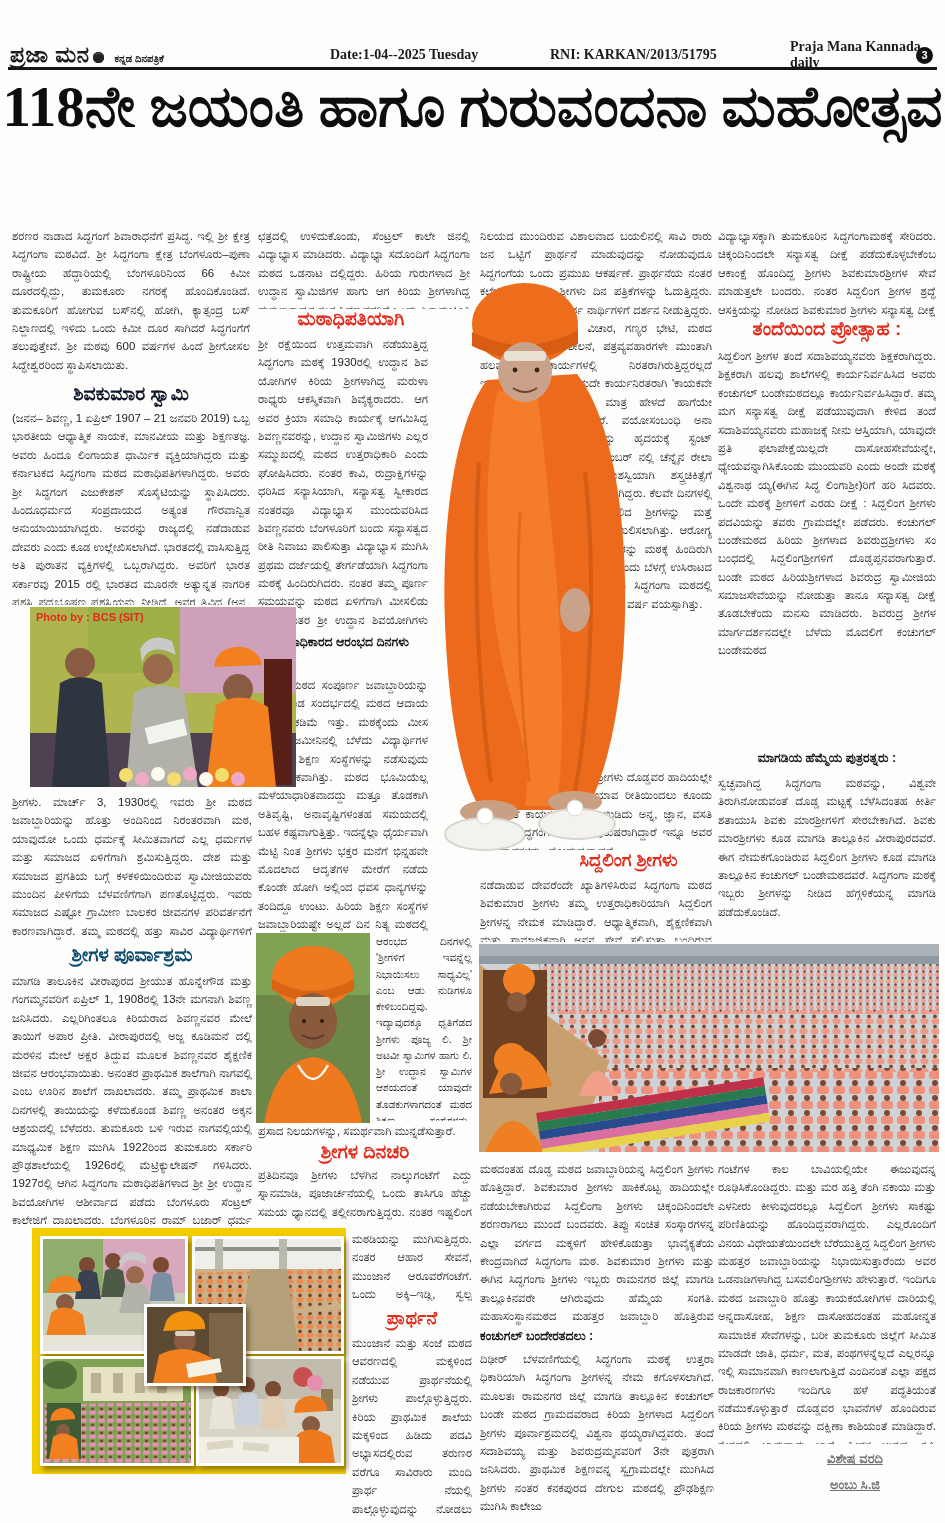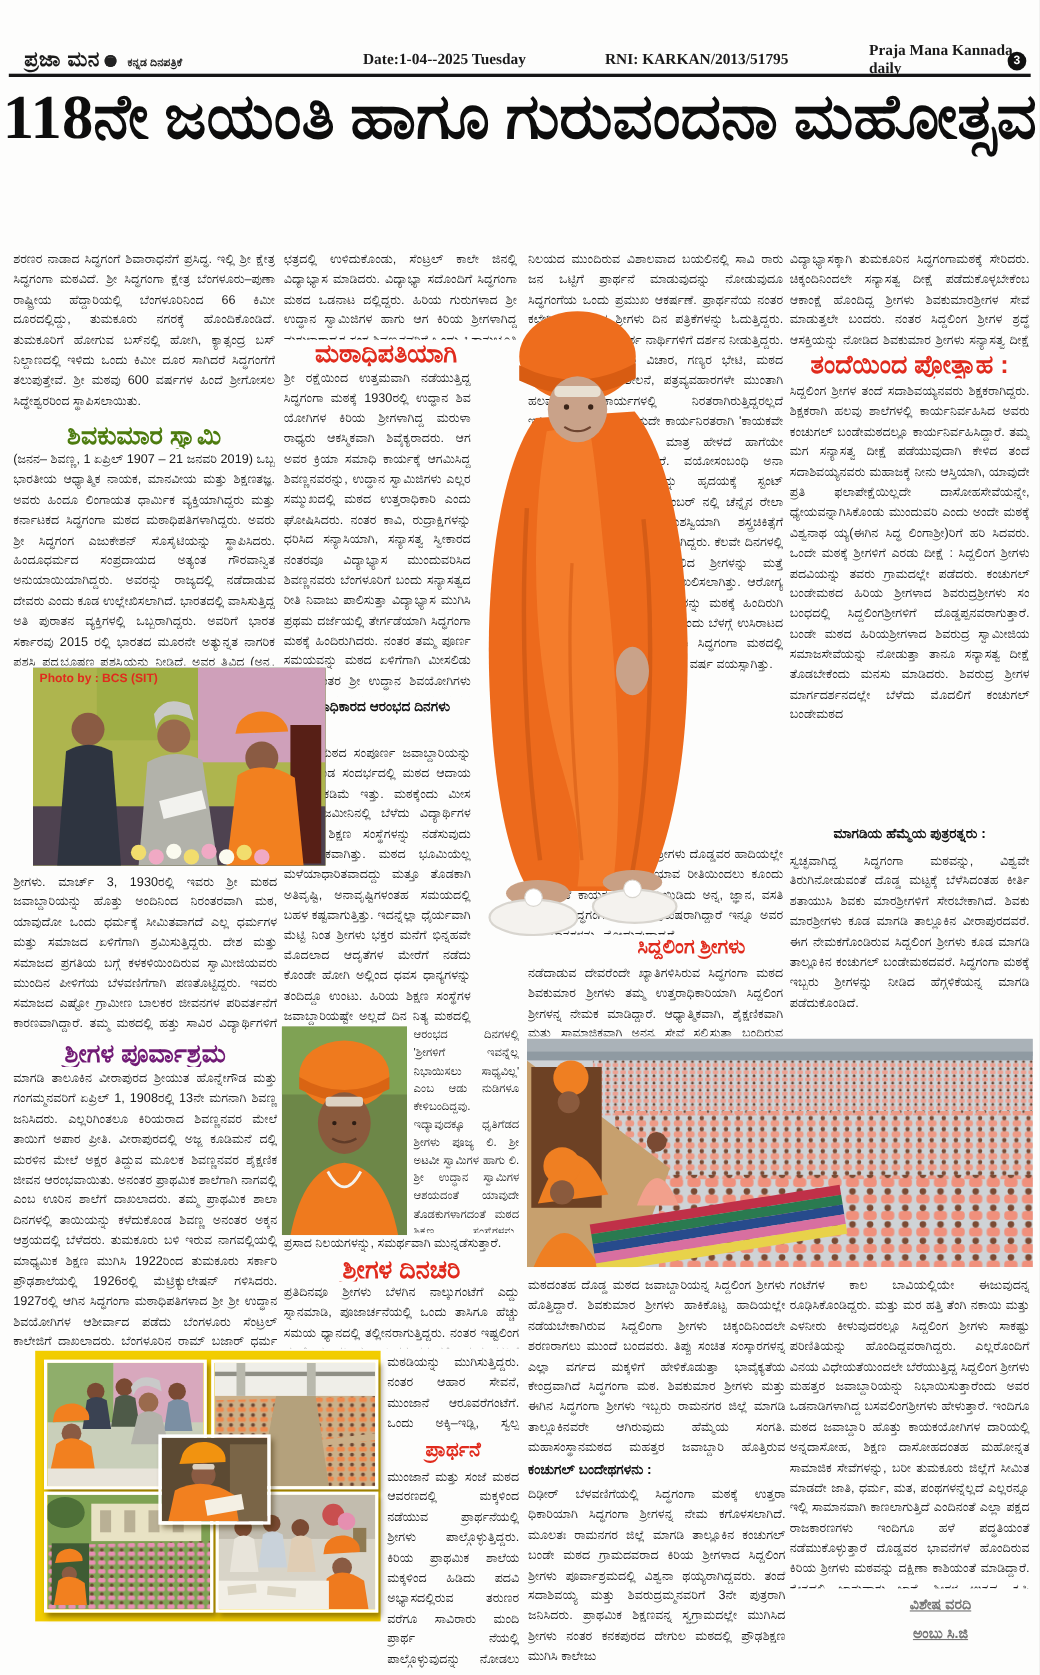--- a/index.html
+++ b/index.html
@@ -1,36 +1,36 @@
 <!DOCTYPE html>
 <html><head>
 <meta charset="utf-8">
 <style>
   html,body{margin:0;padding:0;background:#e8e8e8;}
   .page{position:relative;width:945px;height:1523px;margin:0 auto;background:#fdfdfc;
         font-family:"Liberation Sans","DejaVu Sans",sans-serif;color:#1b1b1b;overflow:hidden;}
   
   .mast{position:absolute;left:10px;right:10px;top:44px;height:22px;display:flex;align-items:center;}
   .logo{display:flex;align-items:baseline;gap:4px;}
-  .logo-main{font-weight:bold;font-size:19px;letter-spacing:0.5px;margin-left:12px;}
+  .logo-main{font-weight:bold;font-size:22px;letter-spacing:0.5px;}
   .globe{display:inline-block;width:11px;height:11px;border-radius:50%;background:#222;position:relative;top:1px;
          box-shadow:inset 0 0 0 1.5px #222, inset 0 3px 0 -1px #777;}
   .logo-sub{font-size:10px;font-weight:bold;margin-left:6px;}
   .mast-item{font-weight:bold;font-size:14px;font-family:"Liberation Serif","DejaVu Serif",serif;}
   .pageno{width:17px;height:17px;border-radius:50%;background:#111;color:#fff;font-size:11px;font-weight:bold;
           display:flex;align-items:center;justify-content:center;}
   .rule{position:absolute;left:8px;right:8px;top:67px;height:2.5px;background:#161616;}
   
   .hl1{position:absolute;left:0;right:0;top:76px;text-align:center;font-weight:bold;font-size:57px;line-height:1.1;
        color:#0d0d0d;white-space:nowrap;font-family:"Liberation Serif","DejaVu Serif",serif;}
   .hl2{position:absolute;left:0;right:0;top:146px;text-align:center;font-weight:bold;font-size:53px;line-height:1.15;
        white-space:nowrap;font-family:"Liberation Serif","DejaVu Serif",serif;}
   
   .tb{position:absolute;font-size:11.5px;line-height:1.6;text-align:justify;overflow:hidden;word-break:break-word;}
-  .hd{position:absolute;font-weight:bold;font-size:23px;text-align:center;line-height:1.2;overflow:hidden;}
+  .hd{position:absolute;font-weight:bold;font-size:19px;text-align:center;line-height:1.2;overflow:hidden;}
   .sub{position:absolute;font-weight:bold;font-size:12.5px;text-align:center;line-height:1.3;overflow:hidden;color:#111;}
   .small{font-size:10.5px;line-height:1.55;}
   
   .ph{position:absolute;overflow:hidden;}
   .caption-red{position:absolute;left:6px;top:4px;font-size:11px;font-weight:bold;z-index:3;}
   .cutout{background:transparent;z-index:2;}
   .collage{position:absolute;z-index:2;}
   .cph{position:absolute;border:3px solid #fff;box-shadow:3px 4px 5px rgba(60,40,0,.5);overflow:hidden;}
   .sig{position:absolute;text-align:center;font-weight:bold;font-size:13px;line-height:2.0;}
   svg{display:block;}
@@ -49,21 +49,21 @@
     <div style="position:absolute;left:320px;" class="mast-item">Date:1-04--2025 Tuesday</div>
     <div style="position:absolute;left:540px;" class="mast-item">RNI: KARKAN/2013/51795</div>
     <div style="position:absolute;left:780px;" class="mast-item">Praja Mana Kannada daily</div>
     <div style="position:absolute;right:2px;" class="pageno">3</div>
   </div>
   <div class="rule"></div>
 
   <div class="hl1">118ನೇ ಜಯಂತಿ ಹಾಗೂ ಗುರುವಂದನಾ ಮಹೋತ್ಸವ</div>
 
   <div class="tb" style="left:12px;top:227px;width:238px;height:156px;">ಶರಣರ ನಾಡಾದ ಸಿದ್ಧಗಂಗೆ ಶಿವಾರಾಧನೆಗೆ ಪ್ರಸಿದ್ಧ. ಇಲ್ಲಿ ಶ್ರೀ ಕ್ಷೇತ್ರ ಸಿದ್ಧಗಂಗಾ ಮಠವಿದೆ. ಶ್ರೀ ಸಿದ್ಧಗಂಗಾ ಕ್ಷೇತ್ರ ಬೆಂಗಳೂರು–ಪುಣಾ ರಾಷ್ಟ್ರೀಯ ಹೆದ್ದಾರಿಯಲ್ಲಿ ಬೆಂಗಳೂರಿನಿಂದ 66 ಕಿಮೀ ದೂರದಲ್ಲಿದ್ದು, ತುಮಕೂರು ನಗರಕ್ಕೆ ಹೊಂದಿಕೊಂಡಿದೆ. ತುಮಕೂರಿಗೆ ಹೋಗುವ ಬಸ್‌ನಲ್ಲಿ ಹೋಗಿ, ಕ್ಯಾತ್ಸಂದ್ರ ಬಸ್ ನಿಲ್ದಾಣದಲ್ಲಿ ಇಳಿದು ಒಂದು ಕಿಮೀ ದೂರ ಸಾಗಿದರೆ ಸಿದ್ಧಗಂಗೆಗೆ ತಲುಪುತ್ತೇವೆ. ಶ್ರೀ ಮಠವು 600 ವರ್ಷಗಳ ಹಿಂದೆ ಶ್ರೀಗೋಸಲ ಸಿದ್ಧೇಶ್ವರರಿಂದ ಸ್ಥಾಪಿಸಲಾಯಿತು.</div>
-  <div class="hd" style="left:12px;top:383px;width:238px;height:25px;color:#4d7c0f;">ಶಿವಕುಮಾರ ಸ್ವಾಮಿ</div>
+  <div class="hd" style="left:12px;top:383px;width:238px;height:25px;color:#0f172a;">ಶಿವಕುಮಾರ ಸ್ವಾಮಿ</div>
   <div class="tb" style="left:12px;top:409px;width:238px;height:196px;">(ಜನನ– ಶಿವಣ್ಣ, 1 ಏಪ್ರಿಲ್ 1907 – 21 ಜನವರಿ 2019) ಒಬ್ಬ ಭಾರತೀಯ ಆಧ್ಯಾತ್ಮಿಕ ನಾಯಕ, ಮಾನವೀಯ ಮತ್ತು ಶಿಕ್ಷಣತಜ್ಞ. ಅವರು ಹಿಂದೂ ಲಿಂಗಾಯತ ಧಾರ್ಮಿಕ ವ್ಯಕ್ತಿಯಾಗಿದ್ದರು ಮತ್ತು ಕರ್ನಾಟಕದ ಸಿದ್ಧಗಂಗಾ ಮಠದ ಮಠಾಧಿಪತಿಗಳಾಗಿದ್ದರು. ಅವರು ಶ್ರೀ ಸಿದ್ಧಗಂಗ ಎಜುಕೇಶನ್ ಸೊಸೈಟಿಯನ್ನು ಸ್ಥಾಪಿಸಿದರು. ಹಿಂದೂಧರ್ಮದ ಸಂಪ್ರದಾಯದ ಅತ್ಯಂತ ಗೌರವಾನ್ವಿತ ಅನುಯಾಯಿಯಾಗಿದ್ದರು. ಅವರನ್ನು ರಾಜ್ಯದಲ್ಲಿ ನಡೆದಾಡುವ ದೇವರು ಎಂದು ಕೂಡ ಉಲ್ಲೇಖಿಸಲಾಗಿದೆ. ಭಾರತದಲ್ಲಿ ವಾಸಿಸುತ್ತಿದ್ದ ಅತಿ ಪುರಾತನ ವ್ಯಕ್ತಿಗಳಲ್ಲಿ ಒಬ್ಬರಾಗಿದ್ದರು. ಅವರಿಗೆ ಭಾರತ ಸರ್ಕಾರವು 2015 ರಲ್ಲಿ ಭಾರತದ ಮೂರನೇ ಅತ್ಯುನ್ನತ ನಾಗರಿಕ ಪ್ರಶಸ್ತಿ ಪದ್ಮಭೂಷಣ ಪ್ರಶಸ್ತಿಯನ್ನು ನೀಡಿದೆ. ಅವರ ತ್ರಿವಿಧ (ಅನ್ನ, ಅಕ್ಷರ, ಜ್ಞಾನ) ದಾಸೋಹ. 12ನೇ ಶತಮಾನದ ಕಾಯಕ ತತ್ವದ ಅನುಯಾಯಿಗಳಾಗಿ 'ಕಾಯಕವೇ ಕೈಲಾಸ' ಮತ್ತು ನಿತ್ಯ ದಾಸೋಹ ತತ್ವಗಳ ಮೂಲಕ ತಮ್ಮನ್ನು ತೊಡಗಿಸಿಕೊಂಡಿದ್ದರು.</div>
 
   <div class="ph" style="left:30px;top:607px;width:266px;height:180px;background:#6b6b55;z-index:2;">
     <div class="caption-red" style="color:#e02b1d;">Photo by : BCS (SIT)</div>
     <svg width="266" height="180" viewBox="0 0 266 180">
       <rect width="266" height="180" fill="#aeb54e"></rect>
       <rect x="150" y="0" width="116" height="86" fill="#cfa0ba"></rect>
       <rect x="58" y="0" width="92" height="66" fill="#9fae45"></rect>
       <rect x="0" y="126" width="266" height="54" fill="#4e4250"></rect>
       <circle cx="50" cy="56" r="15" fill="#8a5b43"></circle>
@@ -83,21 +83,21 @@
           <circle cx="144" cy="172" r="7" fill="#f2dd6d"></circle>
         <circle cx="160" cy="167" r="7" fill="#f0a9c4"></circle>
           <circle cx="176" cy="172" r="7" fill="#fbfbef"></circle>
         <circle cx="192" cy="168" r="7" fill="#f2dd6d"></circle>
           <circle cx="208" cy="172" r="7" fill="#f0a9c4"></circle>
       </g>
     </svg>
   </div>
 
   <div class="tb" style="left:12px;top:793px;width:240px;height:150px;">ಶ್ರೀಗಳು. ಮಾರ್ಚ್ 3, 1930ರಲ್ಲಿ ಇವರು ಶ್ರೀ ಮಠದ ಜವಾಬ್ದಾರಿಯನ್ನು ಹೊತ್ತು ಅಂದಿನಿಂದ ನಿರಂತರವಾಗಿ ಮಠ, ಯಾವುದೋ ಒಂದು ಧರ್ಮಕ್ಕೆ ಸೀಮಿತವಾಗದೆ ಎಲ್ಲ ಧರ್ಮಗಳ ಮತ್ತು ಸಮಾಜದ ಏಳಿಗೆಗಾಗಿ ಶ್ರಮಿಸುತ್ತಿದ್ದರು. ದೇಶ ಮತ್ತು ಸಮಾಜದ ಪ್ರಗತಿಯ ಬಗ್ಗೆ ಕಳಕಳಿಯಿಂದಿರುವ ಸ್ವಾಮೀಜಿಯವರು ಮುಂದಿನ ಪೀಳಿಗೆಯ ಬೆಳವಣಿಗೆಗಾಗಿ ಪಣತೊಟ್ಟಿದ್ದರು. ಇವರು ಸಮಾಜದ ಎಷ್ಟೋ ಗ್ರಾಮೀಣ ಬಾಲಕರ ಜೀವನಗಳ ಪರಿವರ್ತನೆಗೆ ಕಾರಣವಾಗಿದ್ದಾರೆ. ತಮ್ಮ ಮಠದಲ್ಲಿ ಹತ್ತು ಸಾವಿರ ವಿದ್ಯಾರ್ಥಿಗಳಿಗೆ ಆಶ್ರಯವನಿತ್ತು ತ್ರಿವಿಧ ದಾಸೋಹವನ್ನು ಸತತವಾಗಿ ನಡೆಸುತ್ತಾ ಬಂದಿದ್ದರು..</div>
-  <div class="hd" style="left:12px;top:944px;width:240px;height:26px;color:#701a75;">ಶ್ರೀಗಳ ಪೂರ್ವಾಶ್ರಮ</div>
+  <div class="hd" style="left:12px;top:944px;width:240px;height:26px;color:#0c4a6e;">ಶ್ರೀಗಳ ಪೂರ್ವಾಶ್ರಮ</div>
   <div class="tb" style="left:12px;top:972px;width:240px;height:254px;">ಮಾಗಡಿ ತಾಲೂಕಿನ ವೀರಾಪುರದ ಶ್ರೀಯುತ ಹೊನ್ನೇಗೌಡ ಮತ್ತು ಗಂಗಮ್ಮನವರಿಗೆ ಏಪ್ರಿಲ್ 1, 1908ರಲ್ಲಿ 13ನೇ ಮಗನಾಗಿ ಶಿವಣ್ಣ ಜನಿಸಿದರು. ಎಲ್ಲರಿಗಿಂತಲೂ ಕಿರಿಯರಾದ ಶಿವಣ್ಣನವರ ಮೇಲೆ ತಾಯಿಗೆ ಅಪಾರ ಪ್ರೀತಿ. ವೀರಾಪುರದಲ್ಲಿ ಅಜ್ಜ ಕೂಡಿಮನೆ ದಲ್ಲಿ ಮರಳಿನ ಮೇಲೆ ಅಕ್ಷರ ತಿದ್ದುವ ಮೂಲಕ ಶಿವಣ್ಣನವರ ಶೈಕ್ಷಣಿಕ ಜೀವನ ಆರಂಭವಾಯಿತು. ಅನಂತರ ಪ್ರಾಥಮಿಕ ಶಾಲೆಗಾಗಿ ನಾಗವಲ್ಲಿ ಎಂಬ ಊರಿನ ಶಾಲೆಗೆ ದಾಖಲಾದರು. ತಮ್ಮ ಪ್ರಾಥಮಿಕ ಶಾಲಾ ದಿನಗಳಲ್ಲಿ ತಾಯಿಯನ್ನು ಕಳೆದುಕೊಂಡ ಶಿವಣ್ಣ ಅನಂತರ ಅಕ್ಕನ ಆಶ್ರಯದಲ್ಲಿ ಬೆಳೆದರು. ತುಮಕೂರು ಬಳಿ ಇರುವ ನಾಗವಲ್ಲಿಯಲ್ಲಿ ಮಾಧ್ಯಮಿಕ ಶಿಕ್ಷಣ ಮುಗಿಸಿ 1922ರಿಂದ ತುಮಕೂರು ಸರ್ಕಾರಿ ಪ್ರೌಢಶಾಲೆಯಲ್ಲಿ 1926ರಲ್ಲಿ ಮೆಟ್ರಿಕ್ಯುಲೇಷನ್ ಗಳಿಸಿದರು. 1927ರಲ್ಲಿ ಆಗಿನ ಸಿದ್ಧಗಂಗಾ ಮಠಾಧಿಪತಿಗಳಾದ ಶ್ರೀ ಶ್ರೀ ಉದ್ಧಾನ ಶಿವಯೋಗಿಗಳ ಆಶೀರ್ವಾದ ಪಡೆದು ಬೆಂಗಳೂರು ಸೆಂಟ್ರಲ್ ಕಾಲೇಜಿಗೆ ದಾಖಲಾದರು. ಬೆಂಗಳೂರಿನ ರಾಮ್ ಬಜಾರ್ ಧರ್ಮ ಪ್ರಚಾರ ಶ್ರೀ ಗುಬ್ಬಿ ತೋಟದಪ್ಪ ಧರ್ಮ</div>
 
   <div class="collage" style="left:32px;top:1228px;width:314px;height:246px;background:#f2cd00;">
     <div class="cph" style="left:8px;top:8px;width:142px;height:112px;">
       <svg width="142" height="112" viewBox="0 0 142 112">
         <rect width="142" height="112" fill="#c9cfba"></rect>
         <rect x="60" y="0" width="82" height="54" fill="#d8a8bd"></rect>
         <rect x="0" y="0" width="60" height="54" fill="#8fae6b"></rect>
         <circle cx="44" cy="26" r="8" fill="#7a4a33"></circle>
           <path d="M32 60 L36 34 Q44 28 54 34 L58 60 Z" fill="#3a4252"></path>
@@ -282,21 +282,21 @@
         <rect x="60" y="150" width="230" height="9" fill="#c03048"></rect>
         <rect x="60" y="159" width="230" height="9" fill="#2a7a50"></rect>
         <rect x="60" y="168" width="230" height="9" fill="#274b8c"></rect>
         <rect x="60" y="177" width="230" height="9" fill="#d86fa0"></rect>
         <rect x="60" y="186" width="230" height="9" fill="#e8d24a"></rect>
       </g>
     </svg>
   </div>
 
   <div class="tb" style="left:480px;top:1160px;width:234px;height:168px;">ಮಠದಂತಹ ದೊಡ್ಡ ಮಠದ ಜವಾಬ್ದಾರಿಯನ್ನ ಸಿದ್ದಲಿಂಗ ಶ್ರೀಗಳು ಹೊತ್ತಿದ್ದಾರೆ. ಶಿವಕುಮಾರ ಶ್ರೀಗಳು ಹಾಕಿಕೊಟ್ಟ ಹಾದಿಯಲ್ಲೇ ನಡೆಯಬೇಕಾಗಿರುವ ಸಿದ್ದಲಿಂಗಾ ಶ್ರೀಗಳು ಚಿಕ್ಕಂದಿನಿಂದಲೇ ಶರಣರಾಗಲು ಮುಂದೆ ಬಂದವರು. ತಿಪ್ಪು ಸಂಚಿತ ಸಂಸ್ಕಾರಗಳನ್ನ ಎಲ್ಲಾ ವರ್ಗದ ಮಕ್ಕಳಿಗೆ ಹೇಳಿಕೊಡುತ್ತಾ ಭಾವೈಕ್ಯತೆಯ ಕೇಂದ್ರವಾಗಿದೆ ಸಿದ್ಧಗಂಗಾ ಮಠ. ಶಿವಕುಮಾರ ಶ್ರೀಗಳು ಮತ್ತು ಈಗಿನ ಸಿದ್ಧಗಂಗಾ ಶ್ರೀಗಳು ಇಬ್ಬರು ರಾಮನಗರ ಜಿಲ್ಲೆ ಮಾಗಡಿ ತಾಲ್ಲೂಕಿನವರೇ ಆಗಿರುವುದು ಹೆಮ್ಮೆಯ ಸಂಗತಿ. ಮಹಾಸಂಸ್ಥಾನಮಠದ ಮಹತ್ತರ ಜವಾಬ್ದಾರಿ ಹೊತ್ತಿರುವ ಸಿದ್ಧಗಂಗಾಶ್ರೀಗಳು ನಡೆದುಬಂದಿರುವ ಹಾದಿಯ ಬಗ್ಗೆ ಪರಿಚಯ ಇಲ್ಲಿದೆ.</div>
-  <div class="sub" style="left:480px;top:1328px;width:234px;height:20px;text-align:left;">ಕಂಚುಗಲ್ ಬಂದೇಥಗಳನು :</div>
+  <div class="sub" style="left:480px;top:1328px;width:234px;height:20px;text-align:left;">ಕಂಚುಗಲ್ ಬಂದೇರತದಲು :</div>
   <div class="tb" style="left:480px;top:1350px;width:234px;height:170px;">ದಿಢೀರ್ ಬೆಳವಣಿಗೆಯಲ್ಲಿ ಸಿದ್ಧಗಂಗಾ ಮಠಕ್ಕೆ ಉತ್ತರಾ ಧಿಕಾರಿಯಾಗಿ ಸಿದ್ಧಗಂಗಾ ಶ್ರೀಗಳನ್ನ ನೇಮ ಕಗೊಳಸಲಾಗಿದೆ. ಮೂಲತಃ ರಾಮನಗರ ಜಿಲ್ಲೆ ಮಾಗಡಿ ತಾಲ್ಲೂಕಿನ ಕಂಚುಗಲ್ ಬಂಡೇ ಮಠದ ಗ್ರಾಮದವರಾದ ಕಿರಿಯ ಶ್ರೀಗಳಾದ ಸಿದ್ದಲಿಂಗ ಶ್ರೀಗಳು ಪೂರ್ವಾಶ್ರಮದಲ್ಲಿ ವಿಶ್ವನಾ ಥಯ್ಯರಾಗಿದ್ದವರು. ತಂದೆ ಸದಾಶಿವಯ್ಯ ಮತ್ತು ಶಿವರುದ್ರಮ್ಮನವರಿಗೆ 3ನೇ ಪುತ್ರರಾಗಿ ಜನಿಸಿದರು. ಪ್ರಾಥಮಿಕ ಶಿಕ್ಷಣವನ್ನ ಸ್ವಗ್ರಾಮದಲ್ಲೇ ಮುಗಿಸಿದ ಶ್ರೀಗಳು ನಂತರ ಕನಕಪುರದ ದೇಗುಲ ಮಠದಲ್ಲಿ ಪ್ರೌಢಶಿಕ್ಷಣ ಮುಗಿಸಿ ಕಾಲೇಜು</div>
 
   <div class="tb" style="left:718px;top:227px;width:218px;height:92px;">ವಿದ್ಯಾಭ್ಯಾಸಕ್ಕಾಗಿ ತುಮಕೂರಿನ ಸಿದ್ಧಗಂಗಾಮಠಕ್ಕೆ ಸೇರಿದರು. ಚಿಕ್ಕಂದಿನಿಂದಲೇ ಸನ್ಯಾಸತ್ವ ದೀಕ್ಷೆ ಪಡೆದುಕೊಳ್ಳಬೇಕೆಂಬ ಆಕಾಂಕ್ಷೆ ಹೊಂದಿದ್ದ ಶ್ರೀಗಳು ಶಿವಕುಮಾರಶ್ರೀಗಳ ಸೇವೆ ಮಾಡುತ್ತಲೇ ಬಂದರು. ನಂತರ ಸಿದ್ದಲಿಂಗ ಶ್ರೀಗಳ ಶ್ರದ್ಧೆ ಆಸಕ್ತಿಯನ್ನು ನೋಡಿದ ಶಿವಕುಮಾರ ಶ್ರೀಗಳು ಸನ್ಯಾಸತ್ವ ದೀಕ್ಷೆ ನೀಡಿ ತಮ್ಮ ಶಿಷ್ಯನಾಗಿ ಬೆಳೆಸಿ ಈಗ ಮಹಾಸಂಸ್ಥಾನಮಠದ ಮಹತ್ತರ ಜವಾಬ್ದಾರಿಯನ್ನ ನೀಡಿದ್ದಾರೆ.</div>
   <div class="hd" style="left:718px;top:318px;width:218px;height:26px;color:#e02b1d;">ತಂದೆಯಿಂದ ಪ್ರೋತ್ಸಾಹ :</div>
   <div class="tb" style="left:718px;top:347px;width:218px;height:402px;">ಸಿದ್ದಲಿಂಗ ಶ್ರೀಗಳ ತಂದೆ ಸದಾಶಿವಯ್ಯನವರು ಶಿಕ್ಷಕರಾಗಿದ್ದರು. ಶಿಕ್ಷಕರಾಗಿ ಹಲವು ಶಾಲೆಗಳಲ್ಲಿ ಕಾರ್ಯನಿರ್ವಹಿಸಿದ ಅವರು ಕಂಚುಗಲ್ ಬಂಡೇಮಠದಲ್ಲೂ ಕಾರ್ಯನಿರ್ವಹಿಸಿದ್ದಾರೆ. ತಮ್ಮ ಮಗ ಸನ್ಯಾಸತ್ವ ದೀಕ್ಷೆ ಪಡೆಯುವುದಾಗಿ ಕೇಳಿದ ತಂದೆ ಸದಾಶಿವಯ್ಯನವರು ಮಹಾಜಕ್ಕೆ ನೀನು ಆಸ್ತಿಯಾಗಿ, ಯಾವುದೇ ಪ್ರತಿ ಫಲಾಪೇಕ್ಷೆಯಿಲ್ಲದೇ ದಾಸೋಹಸೇವೆಯನ್ನೇ, ಧ್ಯೇಯವನ್ನಾಗಿಸಿಕೊಂಡು ಮುಂದುವರಿ ಎಂದು ಅಂದೇ ಮಠಕ್ಕೆ ವಿಶ್ವನಾಥ ಯ್ಯ(ಈಗಿನ ಸಿದ್ಧ ಲಿಂಗಾಶ್ರೀ)ರಿಗೆ ಹರಿ ಸಿದವರು. ಒಂದೇ ಮಠಕ್ಕೆ ಶ್ರೀಗಳಿಗೆ ಎರಡು ದೀಕ್ಷೆ : ಸಿದ್ದಲಿಂಗ ಶ್ರೀಗಳು ಪದವಿಯನ್ನು ತವರು ಗ್ರಾಮದಲ್ಲೇ ಪಡೆದರು. ಕಂಚುಗಲ್ ಬಂಡೇಮಠದ ಹಿರಿಯ ಶ್ರೀಗಳಾದ ಶಿವರುದ್ರಶ್ರೀಗಳು ಸಂ ಬಂಧದಲ್ಲಿ ಸಿದ್ದಲಿಂಗಶ್ರೀಗಳಿಗೆ ದೊಡ್ಡಪ್ಪನವರಾಗುತ್ತಾರೆ. ಬಂಡೇ ಮಠದ ಹಿರಿಯಶ್ರೀಗಳಾದ ಶಿವರುದ್ರ ಸ್ವಾಮೀಜಿಯ ಸಮಾಜಸೇವೆಯನ್ನು ನೋಡುತ್ತಾ ತಾನೂ ಸನ್ಯಾಸತ್ವ ದೀಕ್ಷೆ ತೊಡಬೇಕೆಂದು ಮನಸು ಮಾಡಿದರು. ಶಿವರುದ್ರ ಶ್ರೀಗಳ ಮಾರ್ಗದರ್ಶನದಲ್ಲೇ ಬೆಳೆದು ಮೊದಲಿಗೆ ಕಂಚುಗಲ್ ಬಂಡೇಮಠದ</div>
   <div class="sub" style="left:718px;top:750px;width:218px;height:22px;">ಮಾಗಡಿಯ ಹೆಮ್ಮೆಯ ಪುತ್ರರತ್ನರು :</div>
   <div class="tb" style="left:718px;top:774px;width:218px;height:168px;">ಸ್ವಚ್ಛವಾಗಿದ್ದ ಸಿದ್ಧಗಂಗಾ ಮಠವನ್ನು, ವಿಶ್ವವೇ ತಿರುಗಿನೋಡುವಂತೆ ದೊಡ್ಡ ಮಟ್ಟಕ್ಕೆ ಬೆಳೆಸಿದಂತಹ ಕೀರ್ತಿ ಶತಾಯುಸಿ ಶಿವಕು ಮಾರಶ್ರೀಗಳಿಗೆ ಸೇರಬೇಕಾಗಿದೆ. ಶಿವಕು ಮಾರಶ್ರೀಗಳು ಕೂಡ ಮಾಗಡಿ ತಾಲ್ಲೂಕಿನ ವೀರಾಪುರದವರೆ. ಈಗ ನೇಮಕಗೊಂಡಿರುವ ಸಿದ್ದಲಿಂಗ ಶ್ರೀಗಳು ಕೂಡ ಮಾಗಡಿ ತಾಲ್ಲೂಕಿನ ಕಂಚುಗಲ್ ಬಂಡೇಮಠದವರೆ. ಸಿದ್ಧಗಂಗಾ ಮಠಕ್ಕೆ ಇಬ್ಬರು ಶ್ರೀಗಳನ್ನು ನೀಡಿದ ಹೆಗ್ಗಳಿಕೆಯನ್ನ ಮಾಗಡಿ ಪಡೆದುಕೊಂಡಿದೆ.</div>
   <div class="tb" style="left:718px;top:1160px;width:218px;height:284px;">ಗಂಟೆಗಳ ಕಾಲ ಬಾವಿಯಲ್ಲಿಯೇ ಈಜುವುದನ್ನ ರೂಢಿಸಿಕೊಂಡಿದ್ದರು. ಮತ್ತು ಮರ ಹತ್ತಿ ತೆಂಗಿ ನಕಾಯಿ ಮತ್ತು ಎಳನೀರು ಕೀಳುವುದರಲ್ಲೂ ಸಿದ್ದಲಿಂಗ ಶ್ರೀಗಳು ಸಾಕಷ್ಟು ಪರಿಣಿತಿಯನ್ನು ಹೊಂದಿದ್ದವರಾಗಿದ್ದರು. ಎಲ್ಲರೊಂದಿಗೆ ವಿನಯ ವಿಧೇಯತೆಯಿಂದಲೇ ಬೆರೆಯುತ್ತಿದ್ದ ಸಿದ್ದಲಿಂಗ ಶ್ರೀಗಳು ಮಹತ್ತರ ಜವಾಬ್ದಾರಿಯನ್ನು ನಿಭಾಯಿಸುತ್ತಾರೆಂದು ಅವರ ಒಡನಾಡಿಗಳಾಗಿದ್ದ ಬಸವಲಿಂಗಶ್ರೀಗಳು ಹೇಳುತ್ತಾರೆ. ಇಂದಿಗೂ ಮಠದ ಜವಾಬ್ದಾರಿ ಹೊತ್ತು ಕಾಯಕಯೋಗಿಗಳ ದಾರಿಯಲ್ಲಿ ಅನ್ನದಾಸೋಹ, ಶಿಕ್ಷಣ ದಾಸೋಹದಂತಹ ಮಹೋನ್ನತ ಸಾಮಾಜಿಕ ಸೇವೆಗಳನ್ನು, ಬರೀ ತುಮಕೂರು ಜಿಲ್ಲೆಗೆ ಸೀಮಿತ ಮಾಡದೇ ಜಾತಿ, ಧರ್ಮ, ಮತ, ಪಂಥಗಳನ್ನೆಲ್ಲದೆ ಎಲ್ಲರನ್ನೂ ಇಲ್ಲಿ ಸಾಮಾನವಾಗಿ ಕಾಣಲಾಗುತ್ತಿದೆ ಎಂದಿನಂತೆ ಎಲ್ಲಾ ಪಕ್ಷದ ರಾಜಕಾರಣಗಳು ಇಂದಿಗೂ ಹಳೆ ಪದ್ಧತಿಯಂತೆ ನಡೆಮುಕೊಳ್ಳುತ್ತಾರೆ ದೊಡ್ಡವರ ಭಾವನೆಗಳೆ ಹೊಂದಿರುವ ಕಿರಿಯ ಶ್ರೀಗಳು ಮಠವನ್ನು ದಕ್ಷಿಣಾ ಕಾಶಿಯಂತೆ ಮಾಡಿದ್ದಾರೆ. ಕ್ಷೇತ್ರದಲ್ಲಿ ಜಾನುವಾರು ಜಾತ್ರೆ, ಶ್ರೀಗಳ ಉತ್ಸವ, ಕೃಷಿ ದರ್ಶನದಂತಹ ಹಲವಾರು ಸಾಮಾಜಿಕ ಕೈಂಕರ್ಯಗಳು ಸರ್ಕಾರದ ನಿರೀಕ್ಷದಂತೆಯೇ ನಡೆಯುತ್ತವೆ. ಸಿದ್ಧಗಂಗ ಶ್ರೀ ಆನುಗ್ರಹದಿಂದ ಸಮಾನದಲ್ಲಿ ಕಾಣಲಾಗದ ಕೈಲಾಸದ ಪರಿ ಇಲ್ಲಿವೆ ಎಂದರೆ ತಪ್ಪಾಗಲಾರದು.</div>
 
   <div class="sig" style="left:780px;top:1446px;width:150px;color:#737373;text-decoration:underline;">

